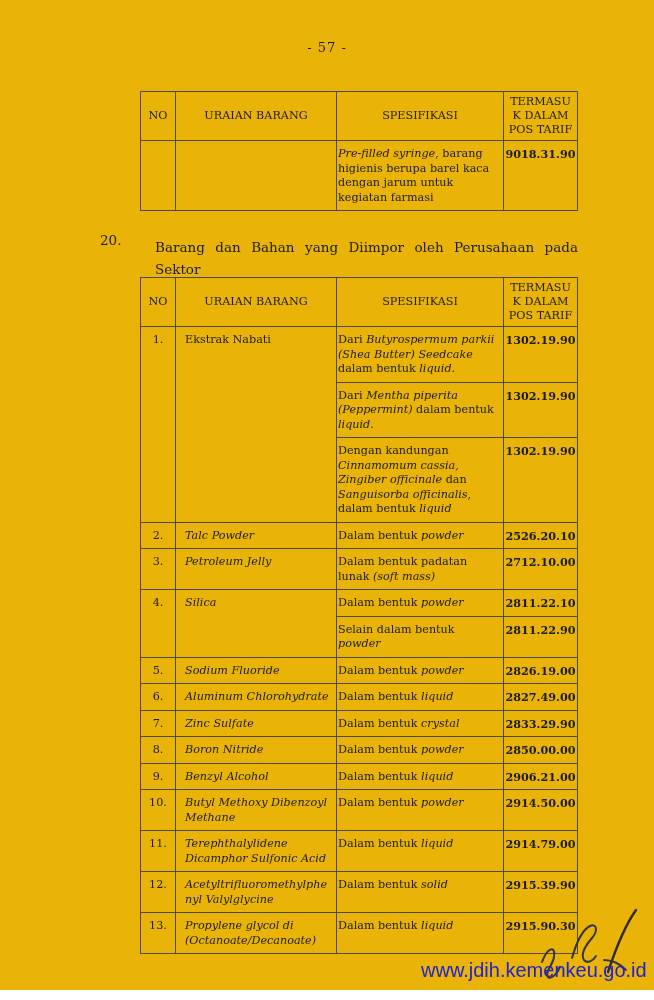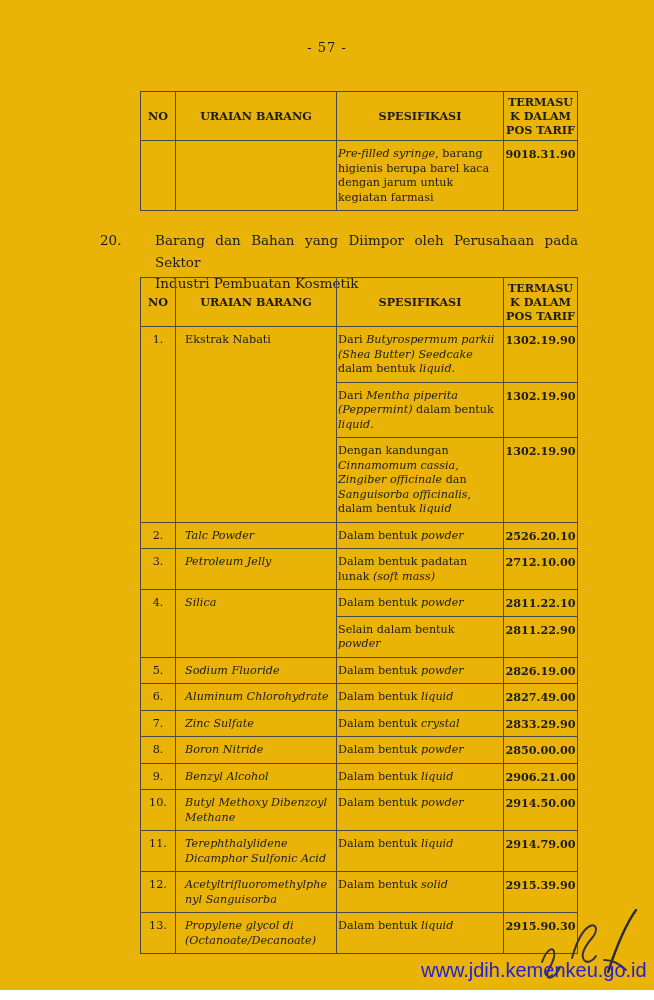--- a/index.html
+++ b/index.html
@@ -21,40 +21,40 @@
     width:437px;
     font-size:11.2px;
     line-height:14.5px;
   }
   .doc-table th,.doc-table td{
     border:1px solid #4a4a4a;
     vertical-align:top;
     overflow-wrap:break-word;
   }
   .doc-table th{
-    font-weight:bold;
+    font-weight:normal;
     text-align:center;
     vertical-align:middle;
     padding:3px 2px;
     line-height:14px;
     height:40px;
   }
   td.no-cell{ text-align:center;padding:6px 2px 5px; }
   td.uraian-cell{ padding:6px 6px 5px 9px; }
   td.spec-cell{ padding:6px 5px 5px 1px; }
   td.tarif-cell{ text-align:center;padding:6px 1px 5px;white-space:nowrap;font-weight:bold; }
   .tbl-1{ position:absolute; top:91px; left:140px; }
   .tbl-2{ position:absolute; top:277px; left:140px; }
   .section-heading{
     position:absolute; top:230px; left:100px; width:478px;
     display:flex; font-size:13.5px; line-height:21.5px;gap:18px;
   }
   .section-num{ width:37px; flex:none; }
   .section-title{ flex:1; }
-  .justify-line{ display:block; text-align:justify; text-align-last:justify; }
+  .justify-line{ display:block; text-align:justify; text-align-last:justify;margin-top:7px; }
   .plain-line{ display:block; }
   .footer-url{
     position:absolute; left:421px; top:959px;
     font-family:"Liberation Sans",sans-serif;
     font-size:20px; color:#2023cf; text-decoration:none;
   }
   .signature{ position:absolute; left:520px; top:900px; }
 </style>
 </head>
 <body>
@@ -87,21 +87,20 @@
             <td class="tarif-cell">9018.31.90</td>
           </tr>
         </tbody>
       </table>
   </div>
 
   <div class="section-heading">
     <div class="section-num">20.</div>
     <div class="section-title">
       <span class="justify-line">Barang dan Bahan yang Diimpor oleh Perusahaan pada Sektor</span>
-      <span class="plain-line">Industri Pembuatan Kosmetik</span>
     </div>
   </div>
 
   <div class="tbl-2">
     <table class="doc-table">
         <colgroup>
           <col style="width: 35px;">
           <col style="width: 161px;">
           <col style="width: 167px;">
           <col style="width: 74px;">
@@ -188,21 +187,21 @@
             <td class="tarif-cell">2914.50.00</td>
           </tr>
           <tr>
             <td class="no-cell" rowspan="1">11.</td>
             <td class="uraian-cell" rowspan="1"><i>Terephthalylidene Dicamphor Sulfonic Acid</i></td>
             <td class="spec-cell"><span>Dalam bentuk </span><i>liquid</i></td>
             <td class="tarif-cell">2914.79.00</td>
           </tr>
           <tr>
             <td class="no-cell" rowspan="1">12.</td>
-            <td class="uraian-cell" rowspan="1"><i>Acetyltrifluoromethylphenyl Sanguisorba</i></td>
+            <td class="uraian-cell" rowspan="1"><i>Acetyltrifluoromethylphenyl Valylglycine</i></td>
             <td class="spec-cell"><span>Dalam bentuk </span><i>solid</i></td>
             <td class="tarif-cell">2915.39.90</td>
           </tr>
           <tr>
             <td class="no-cell" rowspan="1">13.</td>
             <td class="uraian-cell" rowspan="1"><i>Propylene glycol di (Octanoate/Decanoate)</i></td>
             <td class="spec-cell"><span>Dalam bentuk </span><i>liquid</i></td>
             <td class="tarif-cell">2915.90.30</td>
           </tr>
         </tbody>

